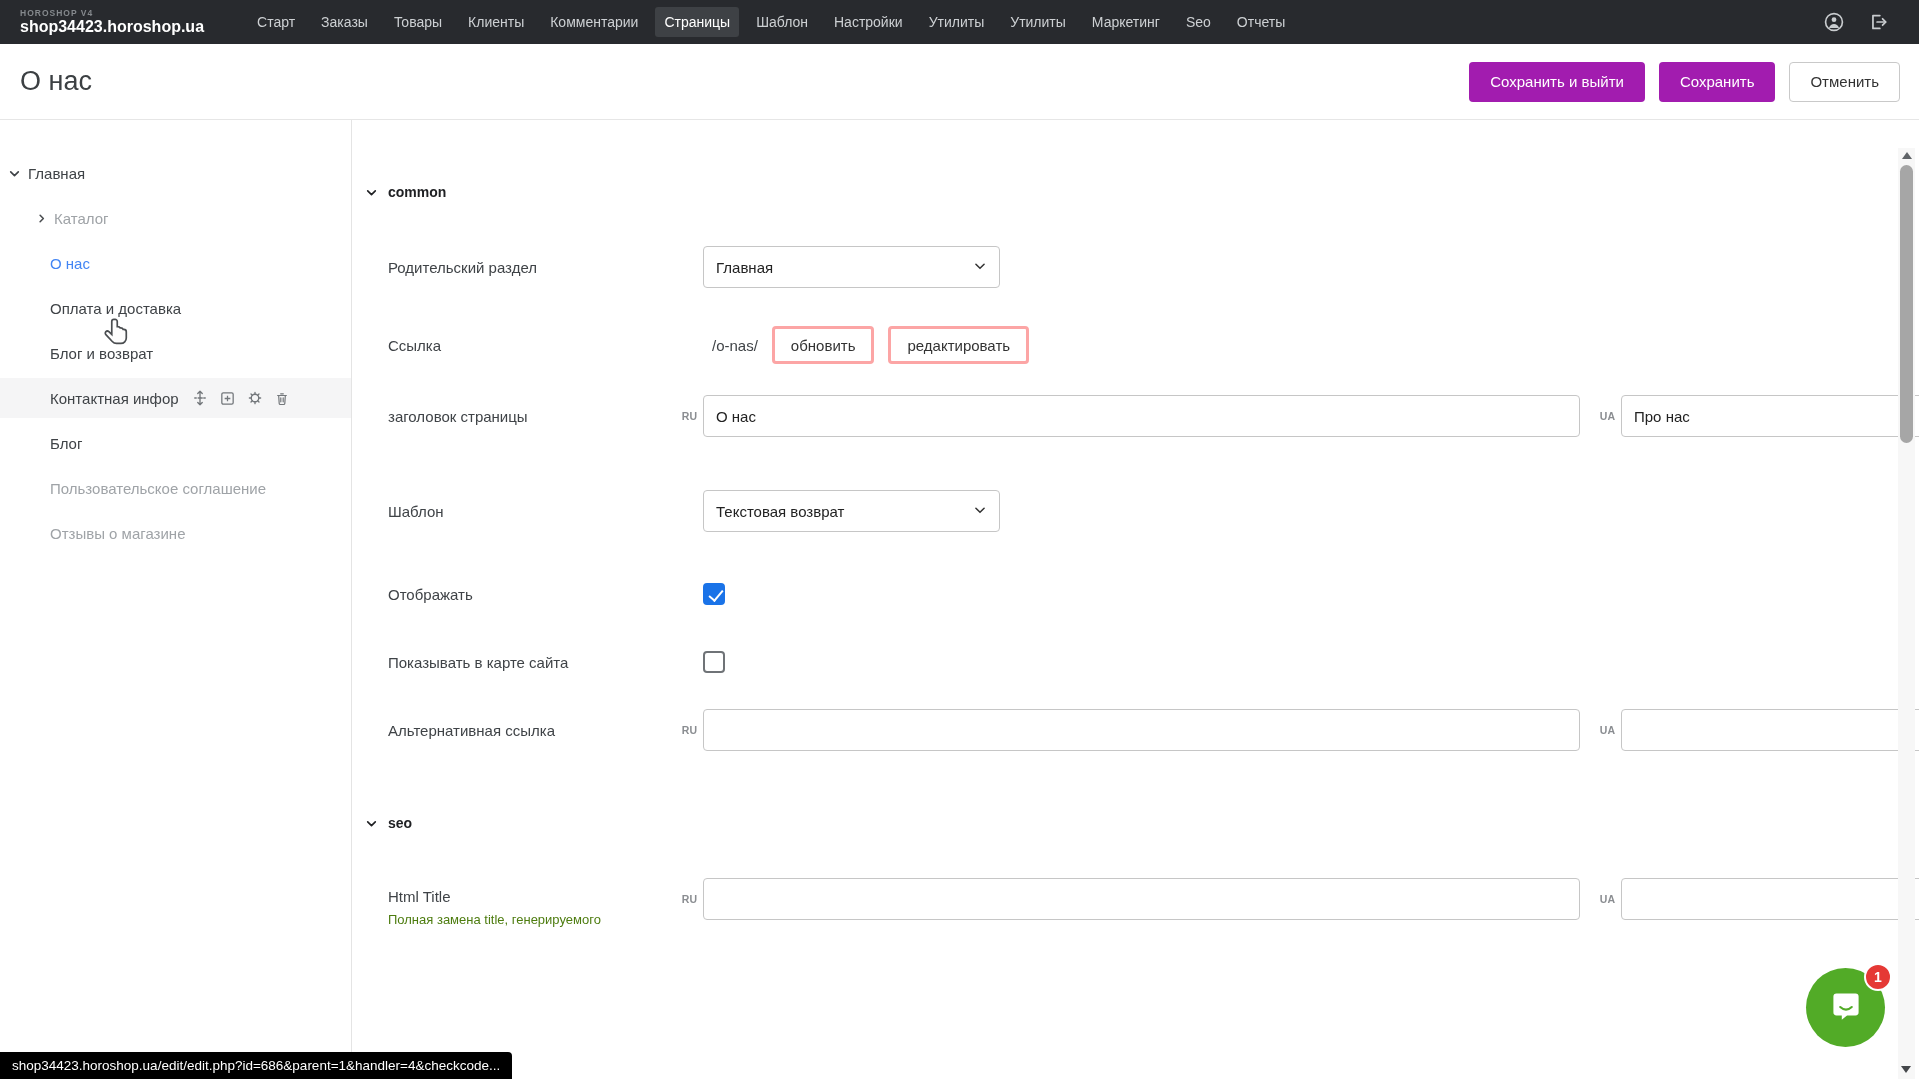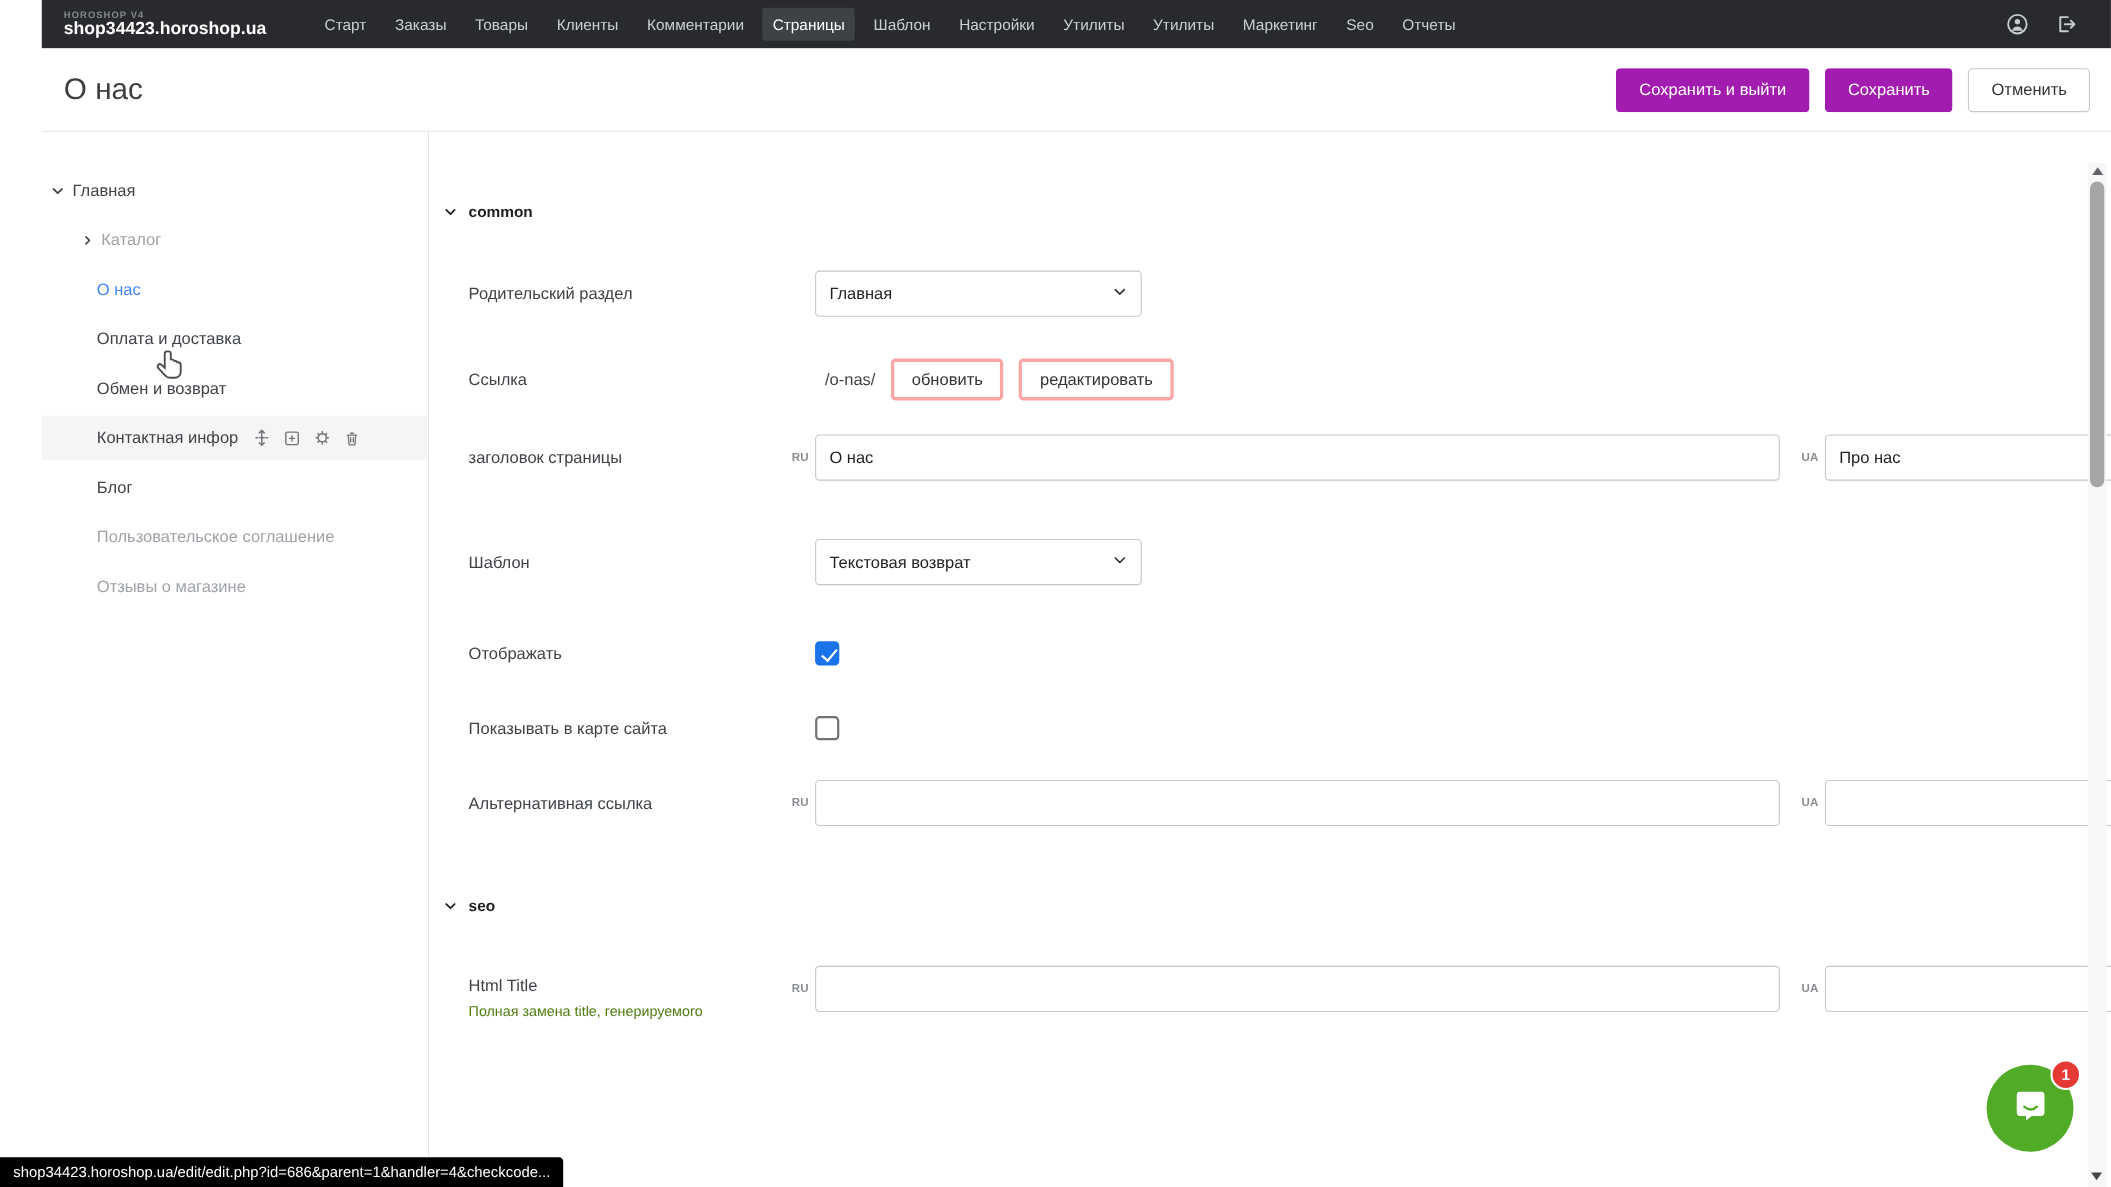--- a/index.html
+++ b/index.html
@@ -1,18 +1,18 @@
 <!DOCTYPE html>
 <html><head>
 <meta charset="utf-8">
 <style>
   * { margin:0; padding:0; box-sizing:border-box; }
   html,body { width:1919px; height:1079px; overflow:hidden; background:#fff;
     font-family:"Liberation Sans", sans-serif; }
-  .stage { position:relative; width:1919px; height:1079px; background:#fff;padding-left:38px; }
+  .stage { position:relative; width:1919px; height:1079px; background:#fff; }
 
   
   .topbar { height:44px; background:#282a2e; display:flex; align-items:center; padding:0 0 0 20px; }
   .logo { display:flex; flex-direction:column; margin-right:40px; line-height:1.1; }
   .logo-small { font-size:8.5px; font-weight:bold; letter-spacing:1px; color:#85898d; }
   .logo-domain { font-size:16px; font-weight:bold; color:#fff; }
   .nav { display:flex; align-items:center; height:44px; }
   .nav-item { color:#cdd0d3; font-size:14px; padding:7px 9px; margin:0 4px; border-radius:3px; cursor:pointer; white-space:nowrap; }
   .nav-item.active { background:#3e4145; color:#fff; }
   .top-icons { margin-left:auto; display:flex; align-items:center; gap:22px; padding-right:30px; }
@@ -141,21 +141,21 @@
             </span>
             <span>Каталог</span>
           </div>
           <div class="tree-row style-selected" style="padding-left: 50px;">
             <span>О нас</span>
           </div>
           <div class="tree-row style-normal" style="padding-left: 50px;">
             <span>Оплата и доставка</span>
           </div>
           <div class="tree-row style-normal" style="padding-left: 50px;">
-            <span>Обмен и возврат</span>
+            <span>Блог и возврат</span>
           </div>
           <div class="tree-row style-normal hovered" style="padding-left: 50px;">
             <span>Контактная инфор</span>
             <span class="tree-actions">
               <span>
                 <svg width="18" height="18" viewBox="0 0 24 24" fill="none" stroke="#73777b" stroke-width="1.8" stroke-linecap="round" stroke-linejoin="round">
                   <path d="M12 3v18M12 3l-3 3M12 3l3 3M12 21l-3-3M12 21l3-3M5 12h2M9.5 12h2M13 12h2M17 12h2"></path>
                 </svg>
               </span>
               <span>

